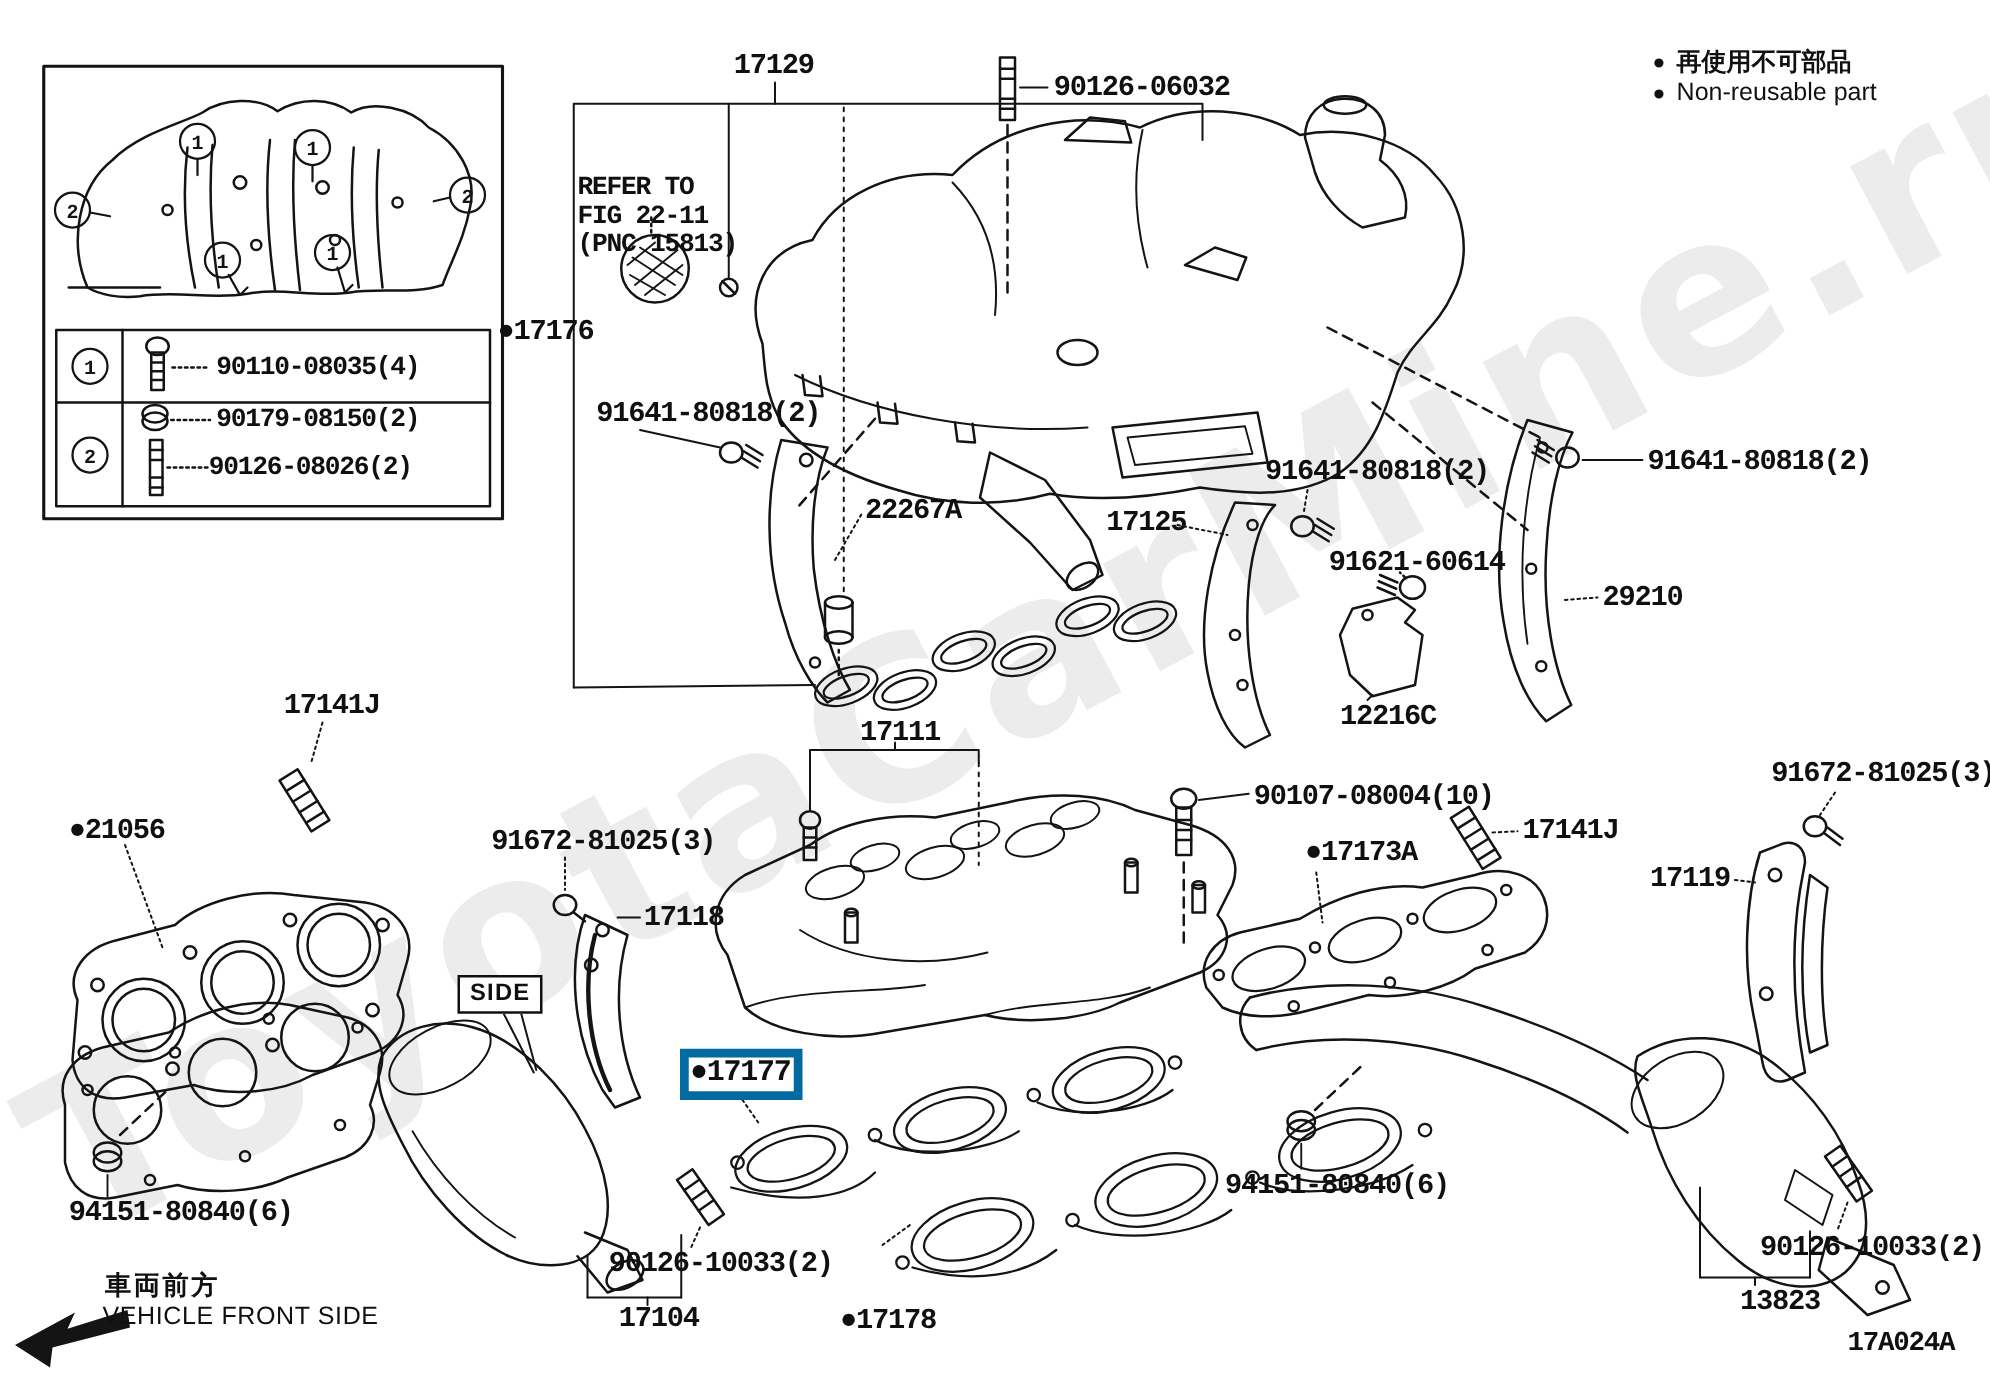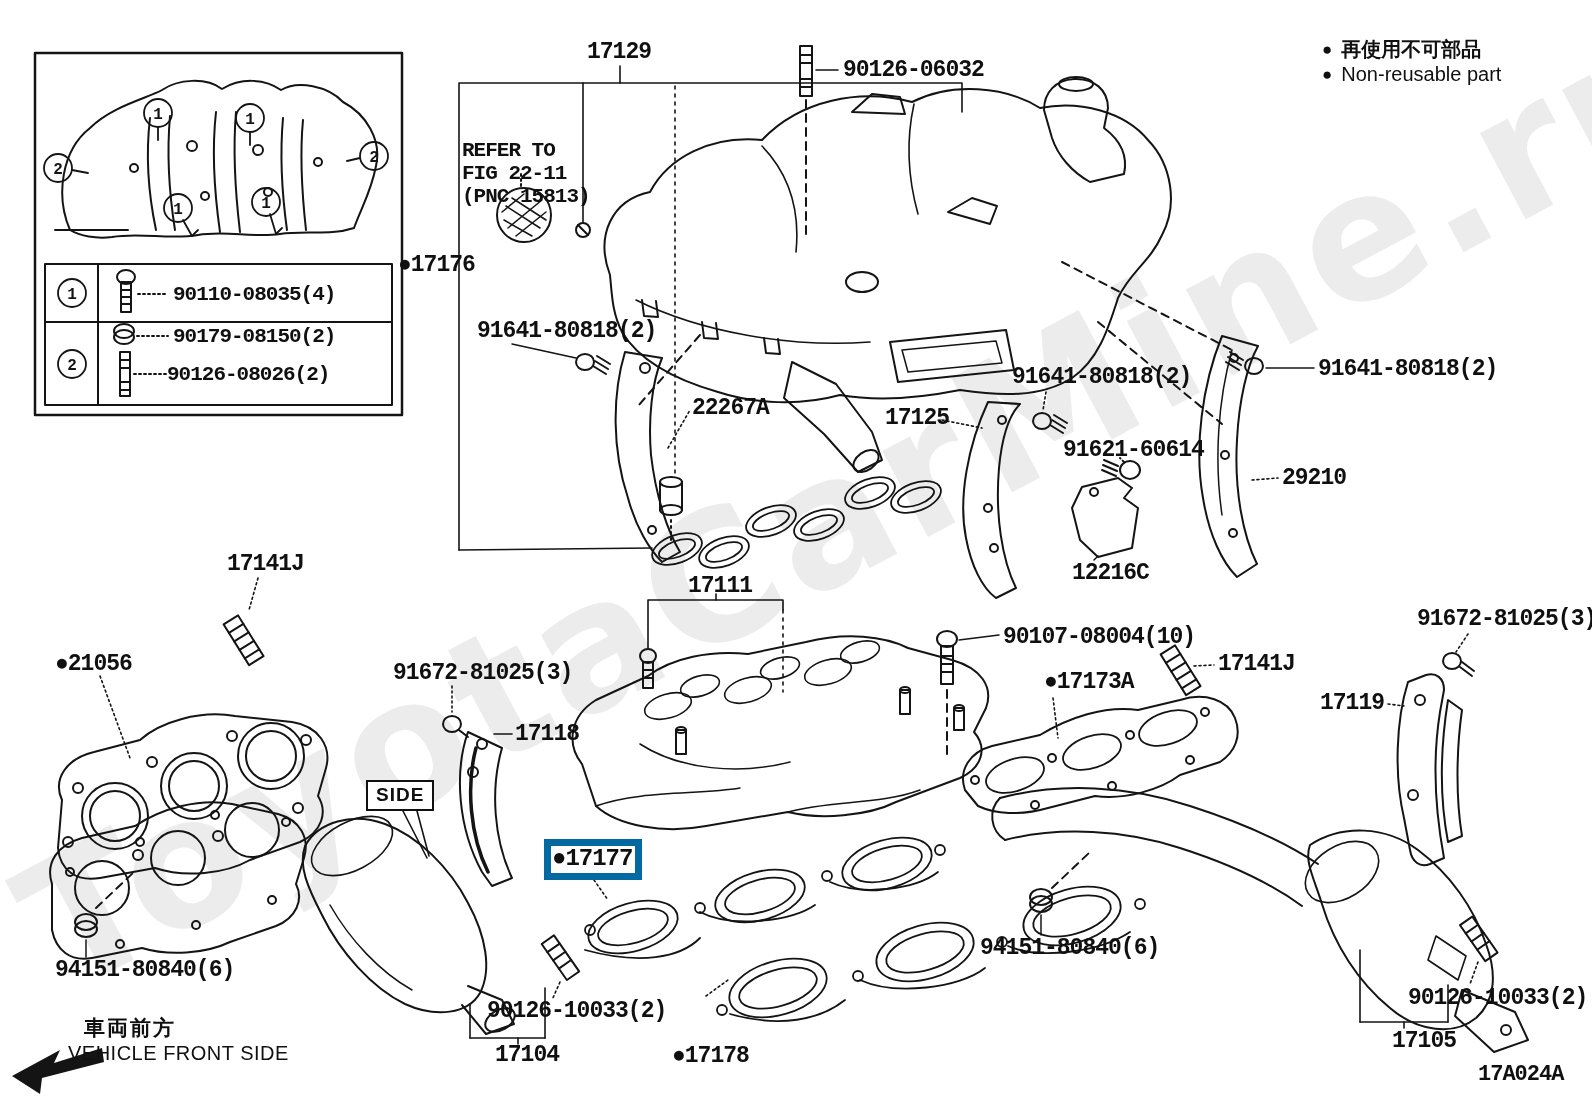--- a/index.html
+++ b/index.html
@@ -562,24 +562,24 @@
   <div class="mark-box" style="left:366px;top:780px">SIDE</div>
 
   <div class="hl-box" style="left:544px;top:839px">●17177</div>
 
   <div class="plabel" style="left:55px;top:958px">94151-80840(6)</div>
   <div class="plabel" style="left:487px;top:999px">90126-10033(2)</div>
   <div class="plabel" style="left:495px;top:1043px">17104</div>
   <div class="plabel" style="left:672px;top:1044px">●17178</div>
   <div class="plabel" style="left:980px;top:936px">94151-80840(6)</div>
   <div class="plabel" style="left:1408px;top:986px">90126-10033(2)</div>
-  <div class="plabel" style="left:1392px;top:1029px">17105</div>
+  <div class="plabel" style="left:1392px;top:1029px">13823</div>
 
   <div class="orient-jp" style="left:84px;top:1014px">車両前方</div>
-  <div class="orient-en" style="left:68px;top:1042px">VEHICLE FRONT SIDE</div>
+  <div class="orient-en" style="left:82px;top:1042px">VEHICLE FRONT SIDE</div>
 
   <div class="code" style="left:1478px;top:1062px">17A024A</div>
 
   <div class="inset-text" style="left:173px;top:283px">90110-08035(4)</div>
   <div class="inset-text" style="left:173px;top:325px">90179-08150(2)</div>
   <div class="inset-text" style="left:167px;top:363px">90126-08026(2)</div>
 
 </div>
 
 </body></html>

